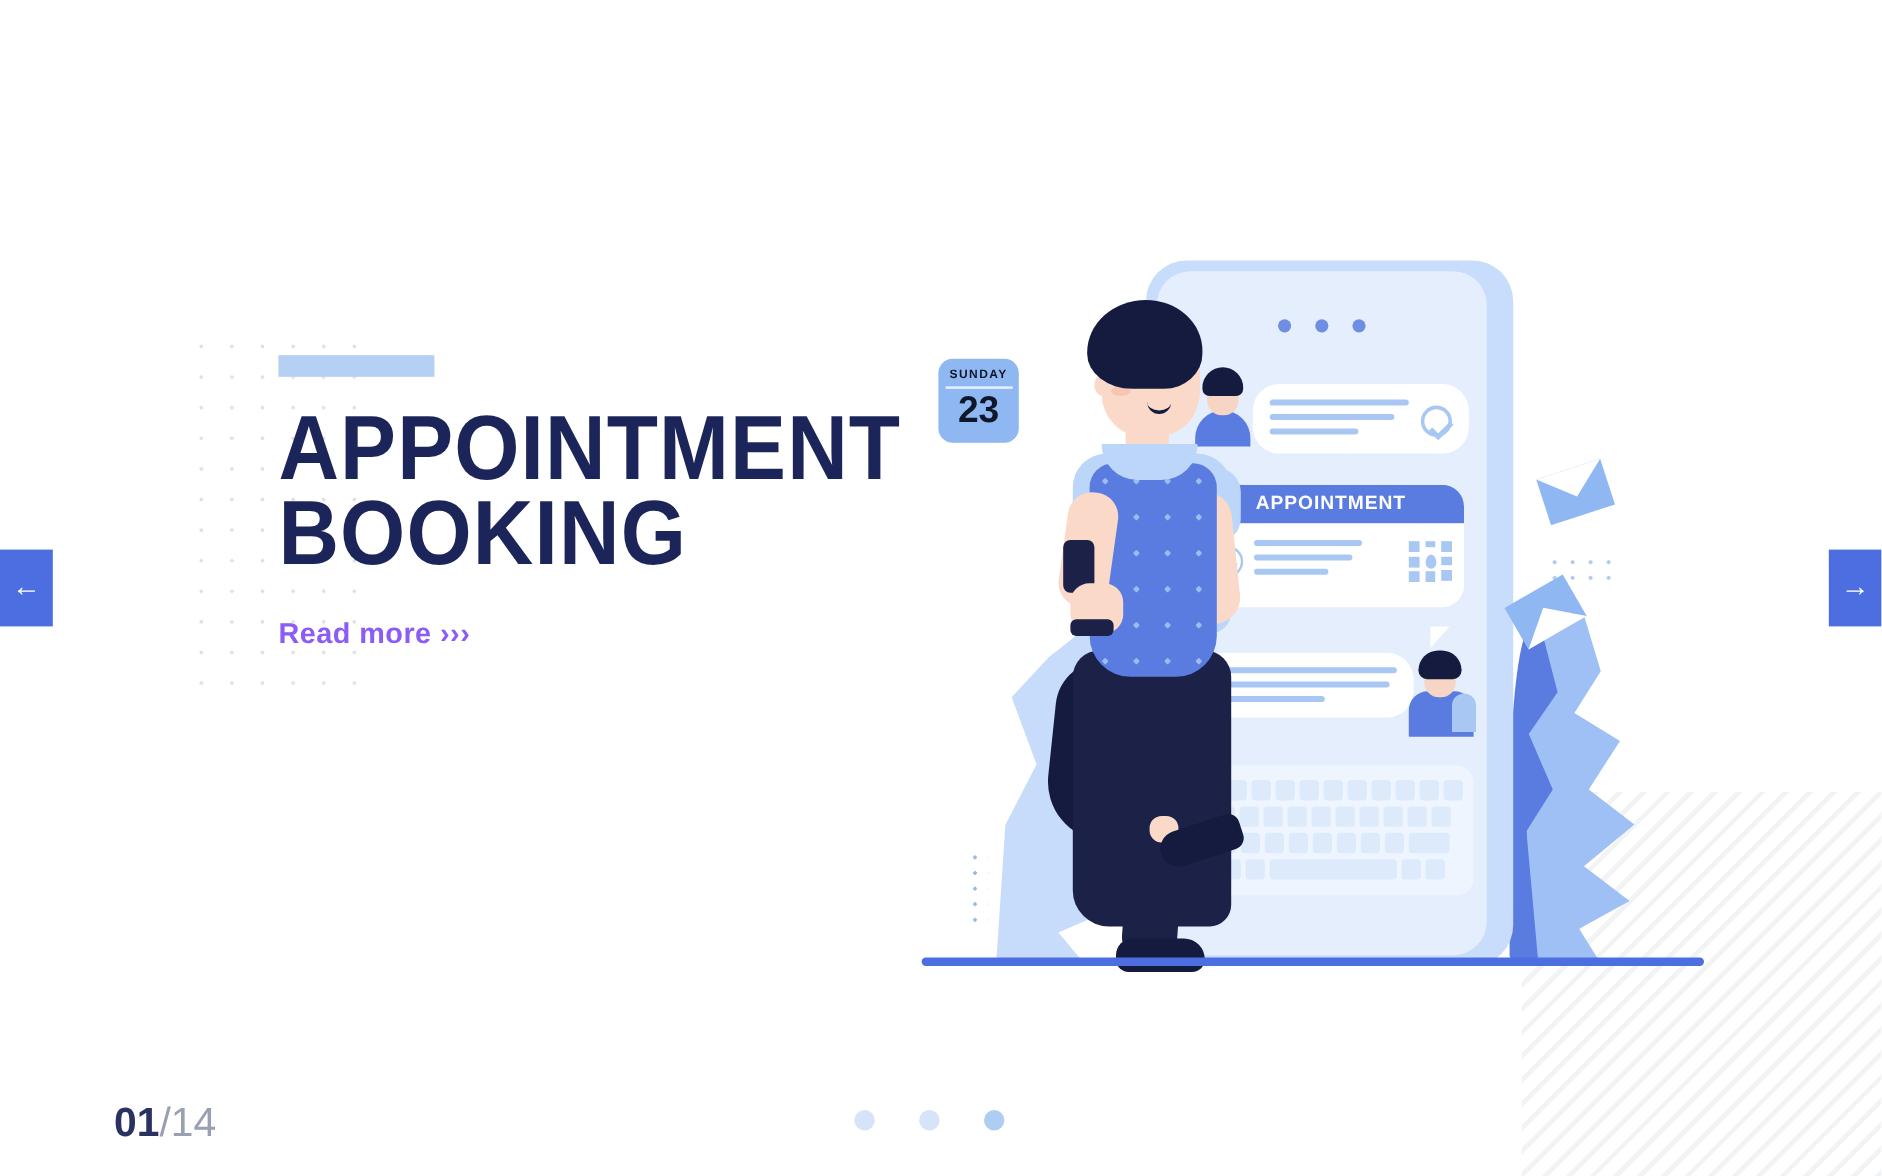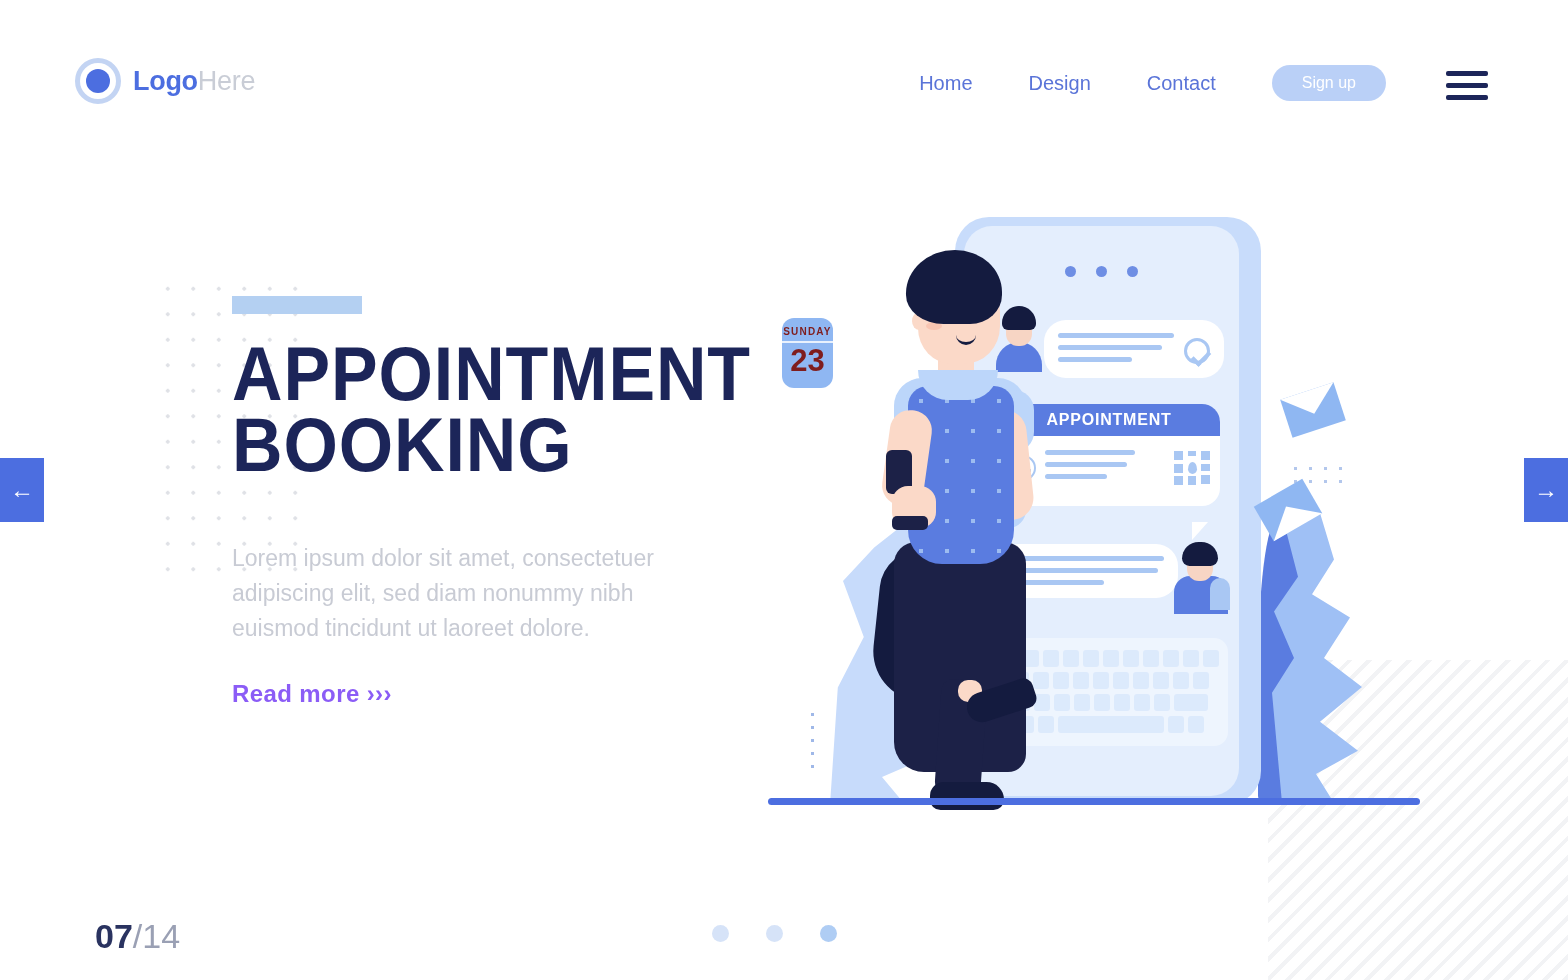--- a/index.html
+++ b/index.html
@@ -197,22 +197,22 @@
   .krow i { display:block; height:17px; background:#dceafc; border-radius:3px; }
 
   
   .env { position:absolute; width:56px; height:40px; background:#8fb7f2; }
   .env::after { content:""; position:absolute; left:0; top:0; width:0;height:0;
      border-left:28px solid transparent; border-right:28px solid transparent; border-top:24px solid #ffffff;}
   .env1 { left:525px; top:195px; transform:rotate(-18deg); }
   .env2 { left:500px; top:295px; transform:rotate(150deg); }
 
   
-  .cal { position:absolute; left:22px; top:123px; width:51px; height:70px;
-     background:#8fb7f2; border-radius:12px; color:#7f1d1d; text-align:center;
+  .cal { position:absolute; left:22px; top:104px; width:67px; height:70px;
+     background:#8fb7f2; border-radius:12px; color:#0f172a; text-align:center;
      padding-top:8px; }
   .cal-day { font-size:10px; font-weight:700; letter-spacing:1.2px; }
   .cal-line { width:56px; height:2px; background:#ffffff; margin:4px auto 2px; opacity:.8;}
   .cal-num { font-size:31px; font-weight:700; line-height:1; }
 
   
   .person { position:absolute; left:60px; top:55px; width:230px; height:560px; }
   .p-hair { position:absolute; left:86px; top:0; width:96px; height:74px; background:#141b3f;
      border-radius:52% 50% 34% 40% / 60% 58% 40% 40%; }
   .p-face { position:absolute; left:98px; top:28px; width:82px; height:86px; background:#fbd9c8;
@@ -252,53 +252,33 @@
      border-radius:22px 14px 14px 22px; transform:rotate(-18deg);}
   .p-ankle{position:absolute;left:138px;top:430px;width:24px;height:22px;background:#fbd9c8;border-radius:10px;}
 </style>
 </head>
 <body>
 
 <div class="hatch"></div>
 
 <div class="header">
 
-  <div class="logo">
-    <span class="logo-mark">
-      <span class="logo-dot"></span>
-    </span>
-    <span class="logo-text">
-      <span class="a">Logo</span><span class="b">Here</span>
-    </span>
-  </div>
-
-  <nav class="nav">
-    <a href="#">Home</a>
-    <a href="#">Design</a>
-    <a href="#">Contact</a>
-    <button class="signup">Sign up</button>
-    <div class="burger">
-      <span></span>
-      <span></span>
-      <span></span>
-    </div>
-  </nav>
+
 </div>
 
 <div class="dotgrid"></div>
 <div class="dotgrid-sm"></div>
 <div class="dotgrid-right"></div>
 
 <div class="copy">
   <div class="accent-bar"></div>
   <h1 class="title">
     <span>APPOINTMENT</span><br>
     <span>BOOKING</span>
   </h1>
-  <p class="subtitle">Lorem ipsum dolor sit amet, consectetuer adipiscing elit, sed diam nonummy nibh euismod tincidunt ut laoreet dolore.</p>
   <a href="#" class="readmore">Read more ›››</a>
 </div>
 
 <div class="illo">
 
   <div class="leaf leaf-back"></div>
   <div class="leaf leaf-dark"></div>
   <div class="leaf leaf-light"></div>
 
   <div class="phone">
@@ -440,20 +420,20 @@
     <div class="p-watch"></div>
   </div>
 
   <div class="ground"></div>
 </div>
 
 <button class="arrow arrow-left">←</button>
 <button class="arrow arrow-right">→</button>
 
 <div class="pager">
-  <span class="cur">07</span><span class="tot">/14</span>
+  <span class="cur">01</span><span class="tot">/14</span>
 </div>
 
 <div class="dots">
   <i></i>
   <i></i>
   <i class="on"></i>
 </div>
 
 </body></html>

